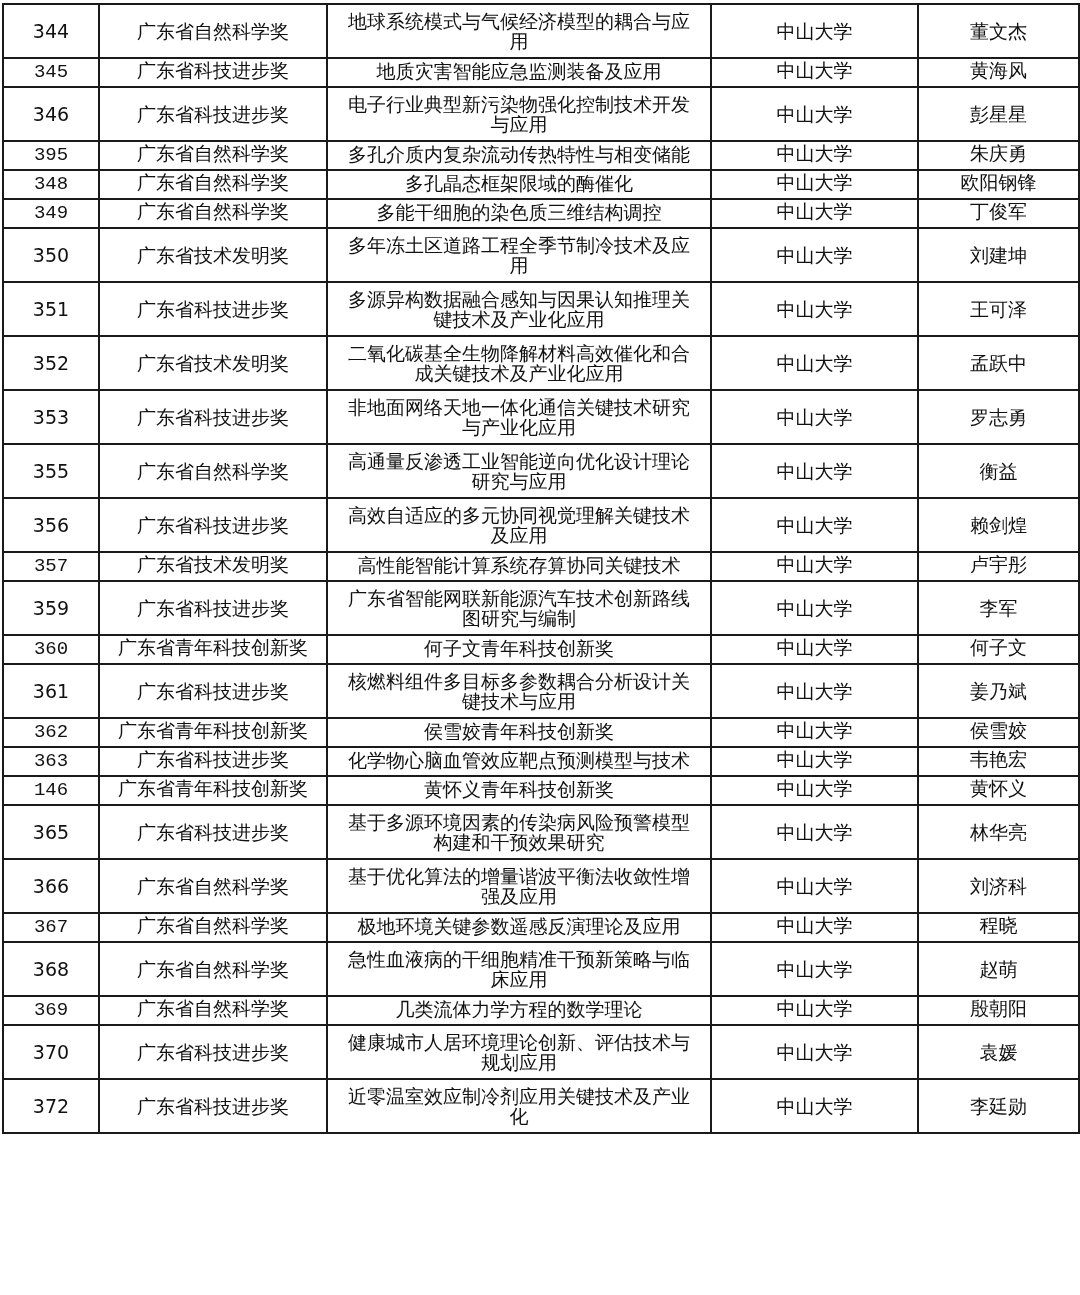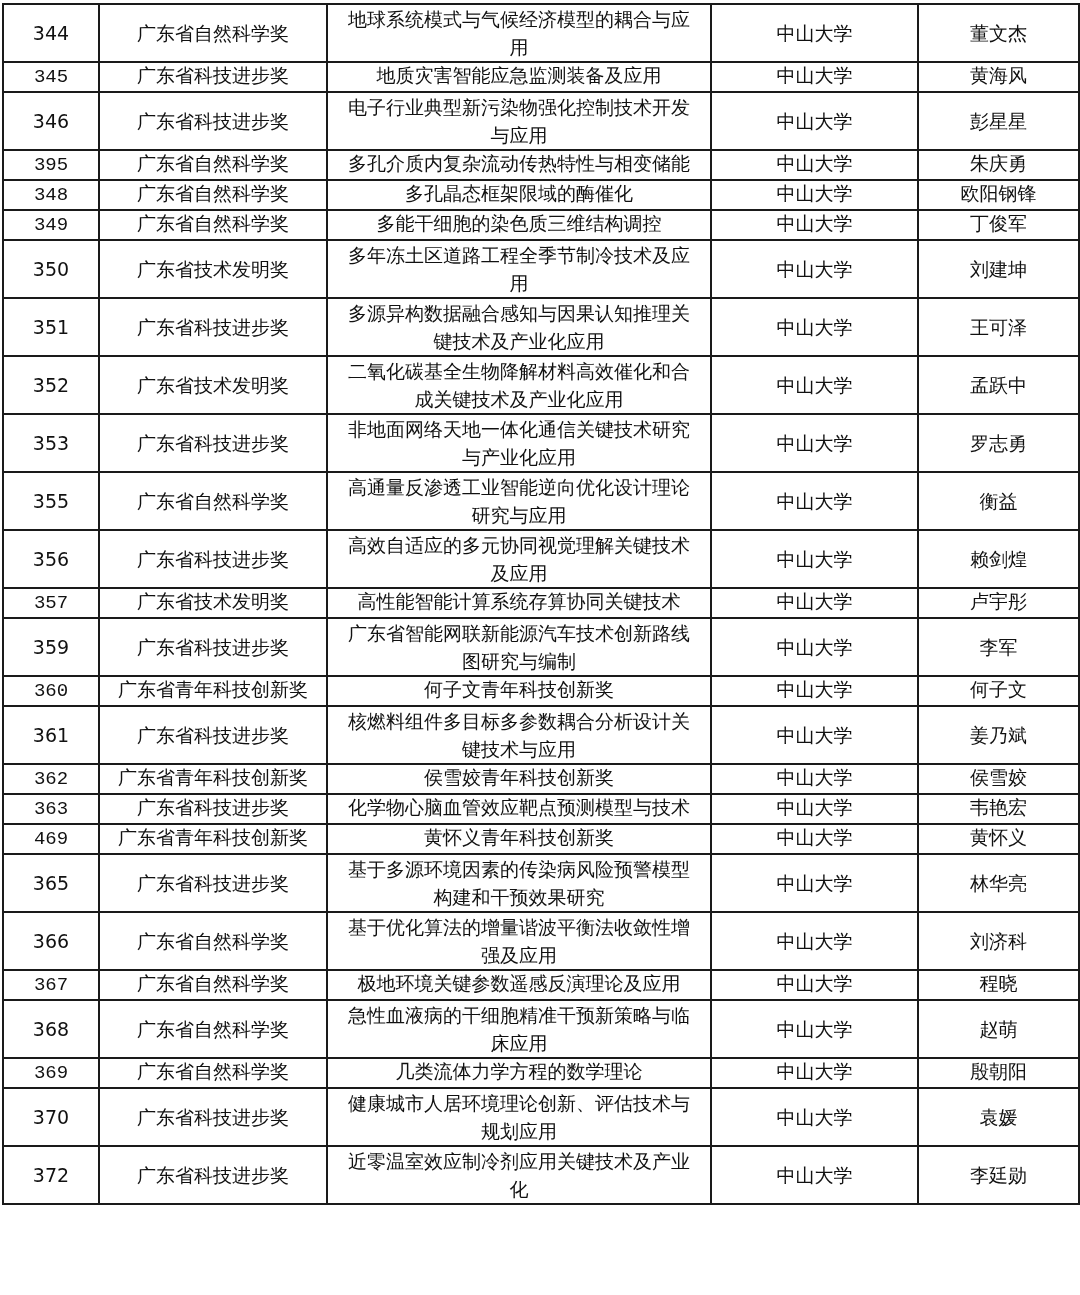--- a/index.html
+++ b/index.html
@@ -22,21 +22,21 @@
     overflow: hidden;
     white-space: normal;
   }
   tr.r1 td { height: 24px; font-family: Liberation Mono, monospace; }
   tr.r2 td { height: 52px; }
   td.c-no { width: 94px; font-size: 21px; }
   td.c-award { width: 226px; }
   td.c-title { width: 382px; padding: 0 6px; line-height: 28px; }
   td.c-org { width: 205px; border-radius: 7px; }
   td.c-name { width: 159px; }
-  .title-wrap { display: block; margin: 0 auto; width: 360px; word-break: break-all; line-height: 28px; }
+  .title-wrap { display: block; margin: 0 auto; width: 360px; word-break: break-all; line-height: 20px; }
 </style>
 </head>
 <body>
 
 <table class="awards">
   <tbody id="tbody">
       <tr class="r2">
         <td class="c-no">344</td>
         <td class="c-award">广东省自然科学奖</td>
         <td class="c-title">
@@ -192,21 +192,21 @@
       <tr class="r1">
         <td class="c-no">363</td>
         <td class="c-award">广东省科技进步奖</td>
         <td class="c-title">
           <span class="title-wrap">化学物心脑血管效应靶点预测模型与技术</span>
         </td>
         <td class="c-org">中山大学</td>
         <td class="c-name">韦艳宏</td>
       </tr>
       <tr class="r1">
-        <td class="c-no">469</td>
+        <td class="c-no">146</td>
         <td class="c-award">广东省青年科技创新奖</td>
         <td class="c-title">
           <span class="title-wrap">黄怀义青年科技创新奖</span>
         </td>
         <td class="c-org">中山大学</td>
         <td class="c-name">黄怀义</td>
       </tr>
       <tr class="r2">
         <td class="c-no">365</td>
         <td class="c-award">广东省科技进步奖</td>

